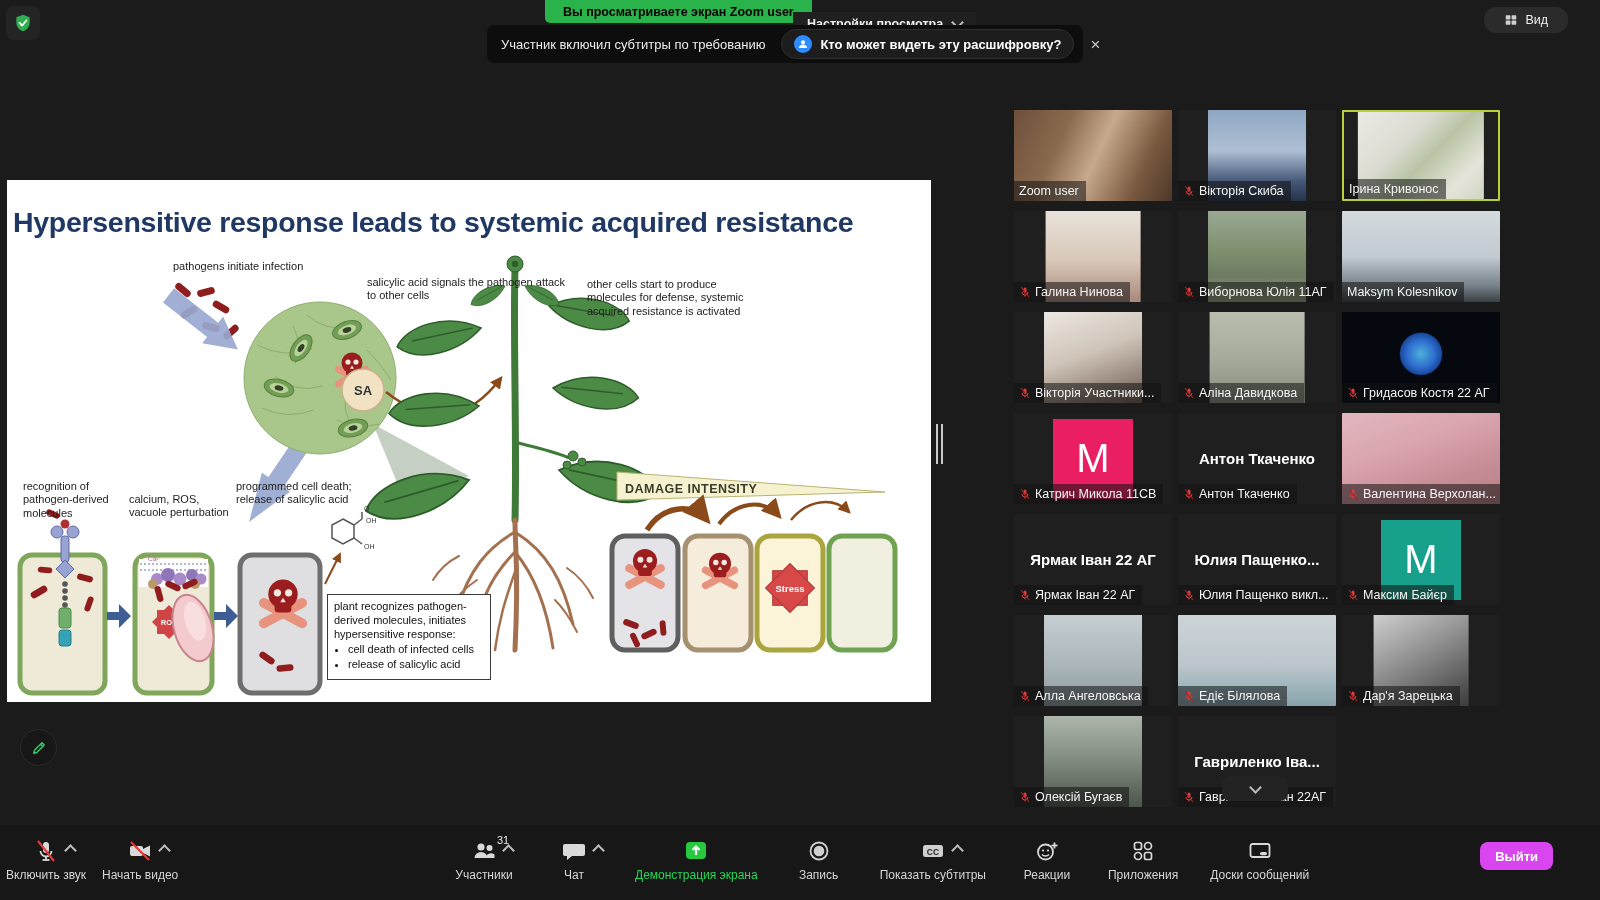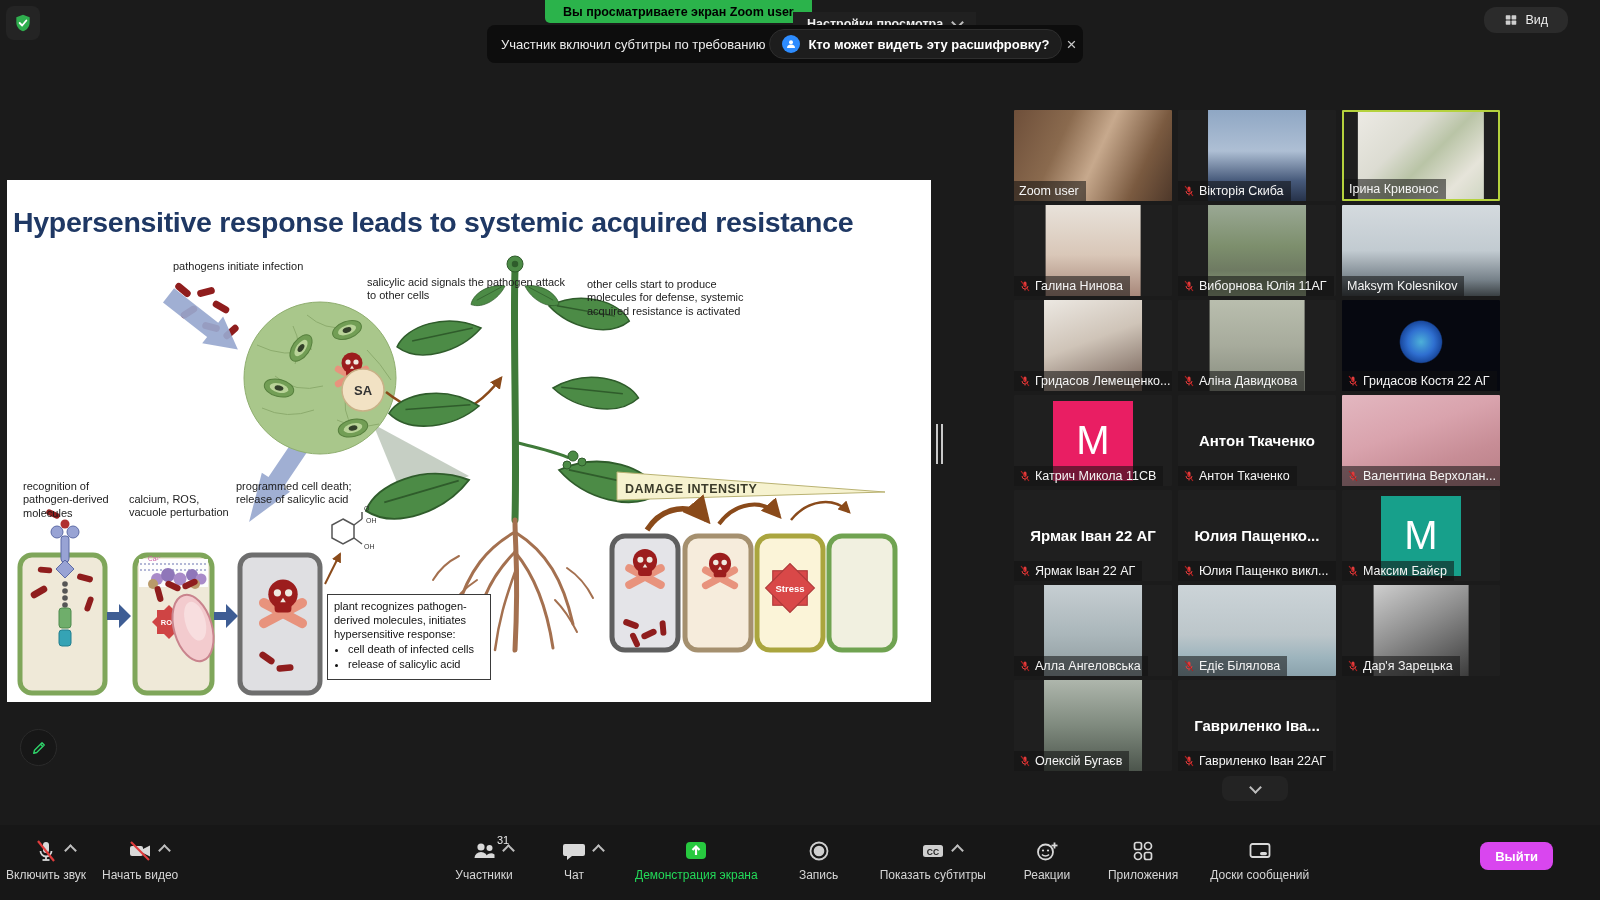--- a/index.html
+++ b/index.html
@@ -14,21 +14,21 @@
   .view-settings{position:absolute;left:793px;top:12px;height:23px;padding:0 14px;background:#202020;
                  border-radius:0 0 5px 5px;display:flex;align-items:center;gap:10px;
                  font-size:12.5px;font-weight:bold;color:#ededed;cursor:default;}
   .view-btn{position:absolute;right:32px;top:7px;height:26px;padding:0 20px;background:#2b2b2b;
             border-radius:12px;display:flex;align-items:center;gap:7px;font-size:12.5px;color:#eee;}
   .chev{display:inline-block;width:7px;height:7px;border-left:2px solid #bdbdbd;border-top:2px solid #bdbdbd;}
   .chev.down{transform:rotate(-135deg);margin-top:-3px;}
   .chev.up{transform:rotate(45deg);margin-top:3px;}
   
   .notif{position:absolute;left:487px;top:25px;width:596px;height:38px;background:#0d0d0d;
-         border-radius:8px;display:flex;align-items:center;padding:0 14px;box-sizing:border-box;gap:4px;}
+         border-radius:8px;display:flex;align-items:center;padding:0 14px;box-sizing:border-box;gap:16px;}
   .notif-text{font-size:13px;color:#ececec;white-space:nowrap;}
   .notif-pill{display:flex;align-items:center;gap:8px;background:#1d1d1d;border:1px solid #2e2e2e;
               border-radius:17px;height:28px;padding:0 12px;font-size:13px;font-weight:bold;color:#fff;white-space:nowrap;}
   .p-ico{width:18px;height:18px;border-radius:50%;background:#2d8cff;display:flex;align-items:center;justify-content:center;}
   .p-ico svg{width:12px;height:12px;}
   .notif-close{margin-left:auto;font-size:17px;color:#c9c9c9;line-height:1;}
   
   .slide{position:absolute;left:7px;top:180px;width:924px;height:522px;background:#fff;overflow:hidden;}
   .slide-title{position:absolute;left:6px;top:26px;width:860px;font-size:28.5px;font-weight:bold;
                color:#1f3864;letter-spacing:-0.3px;}
@@ -39,21 +39,21 @@
   .callout ul{margin:2px 0 0 14px;padding:0;}
   .callout li{margin:0 0 1px 0;}
   
   .handle{position:absolute;left:936px;top:424px;display:flex;gap:3px;}
   .handle span{width:2px;height:40px;background:#c9c9c9;}
   
   .pencil-btn{position:absolute;left:20px;top:729px;width:37px;height:37px;border-radius:50%;
               background:#171717;border:1px solid #2b2b2b;display:flex;align-items:center;justify-content:center;box-sizing:border-box;}
   
   .grid{position:absolute;left:1014px;top:110px;width:486px;display:grid;
-        grid-template-columns:repeat(3,1fr);gap:4px 6px;}
+        grid-template-columns:repeat(3,1fr);gap:10px 6px;}
   .tile{position:relative;height:91px;background:#1f1f1f;overflow:hidden;box-sizing:border-box;border-radius:1px;}
   .tile.active{border:2px solid #b5d23d;}
   .tile .photo-full{position:absolute;inset:0;}
   .tile .photo-inner{position:absolute;top:0;bottom:0;left:50%;transform:translateX(-50%);}
   .tile .initial{position:absolute;left:50%;top:50%;transform:translate(-50%,-50%);width:80px;height:80px;
                  display:flex;align-items:center;justify-content:center;color:#fff;font-size:40px;}
   .tile .ctext{position:absolute;inset:0;display:flex;align-items:center;justify-content:center;
                color:#fff;font-size:15px;font-weight:bold;text-align:center;padding:0 6px;}
   .name-tag{position:absolute;left:0;bottom:0;max-width:100%;display:flex;align-items:center;gap:4px;
             background:rgba(16,16,16,0.55);padding:3px 7px 3px 5px;font-size:12.5px;color:#f5f5f5;
@@ -378,21 +378,21 @@
       </div>
       <div class="tile">
         <div class="photo-inner" style="width: 62%; background: linear-gradient(160deg, rgb(236, 232, 226) 0%, rgb(207, 196, 184) 45%, rgb(110, 90, 80) 100%);"></div>
         <div class="name-tag">
           <svg width="12" height="12" viewBox="0 0 24 24">
             <rect x="9" y="3" width="6" height="11" rx="3" fill="#e03c3c"></rect>
             <path d="M6,12 a6,6 0 0 0 12,0" fill="none" stroke="#e03c3c" stroke-width="2"></path>
             <line x1="12" y1="18" x2="12" y2="21" stroke="#e03c3c" stroke-width="2"></line>
             <line x1="4" y1="2" x2="20" y2="22" stroke="#b02020" stroke-width="2.4"></line>
           </svg>
-          <span>Гридасов Лемещенко...</span>
+          <span>Вікторія Участники...</span>
         </div>
       </div>
       <div class="tile">
         <div class="photo-inner" style="width: 60%; background: linear-gradient(rgb(185, 190, 174) 0%, rgb(167, 171, 156) 50%, rgb(135, 140, 126) 100%);"></div>
         <div class="name-tag">
           <svg width="12" height="12" viewBox="0 0 24 24">
             <rect x="9" y="3" width="6" height="11" rx="3" fill="#e03c3c"></rect>
             <path d="M6,12 a6,6 0 0 0 12,0" fill="none" stroke="#e03c3c" stroke-width="2"></path>
             <line x1="12" y1="18" x2="12" y2="21" stroke="#e03c3c" stroke-width="2"></line>
             <line x1="4" y1="2" x2="20" y2="22" stroke="#b02020" stroke-width="2.4"></line>

